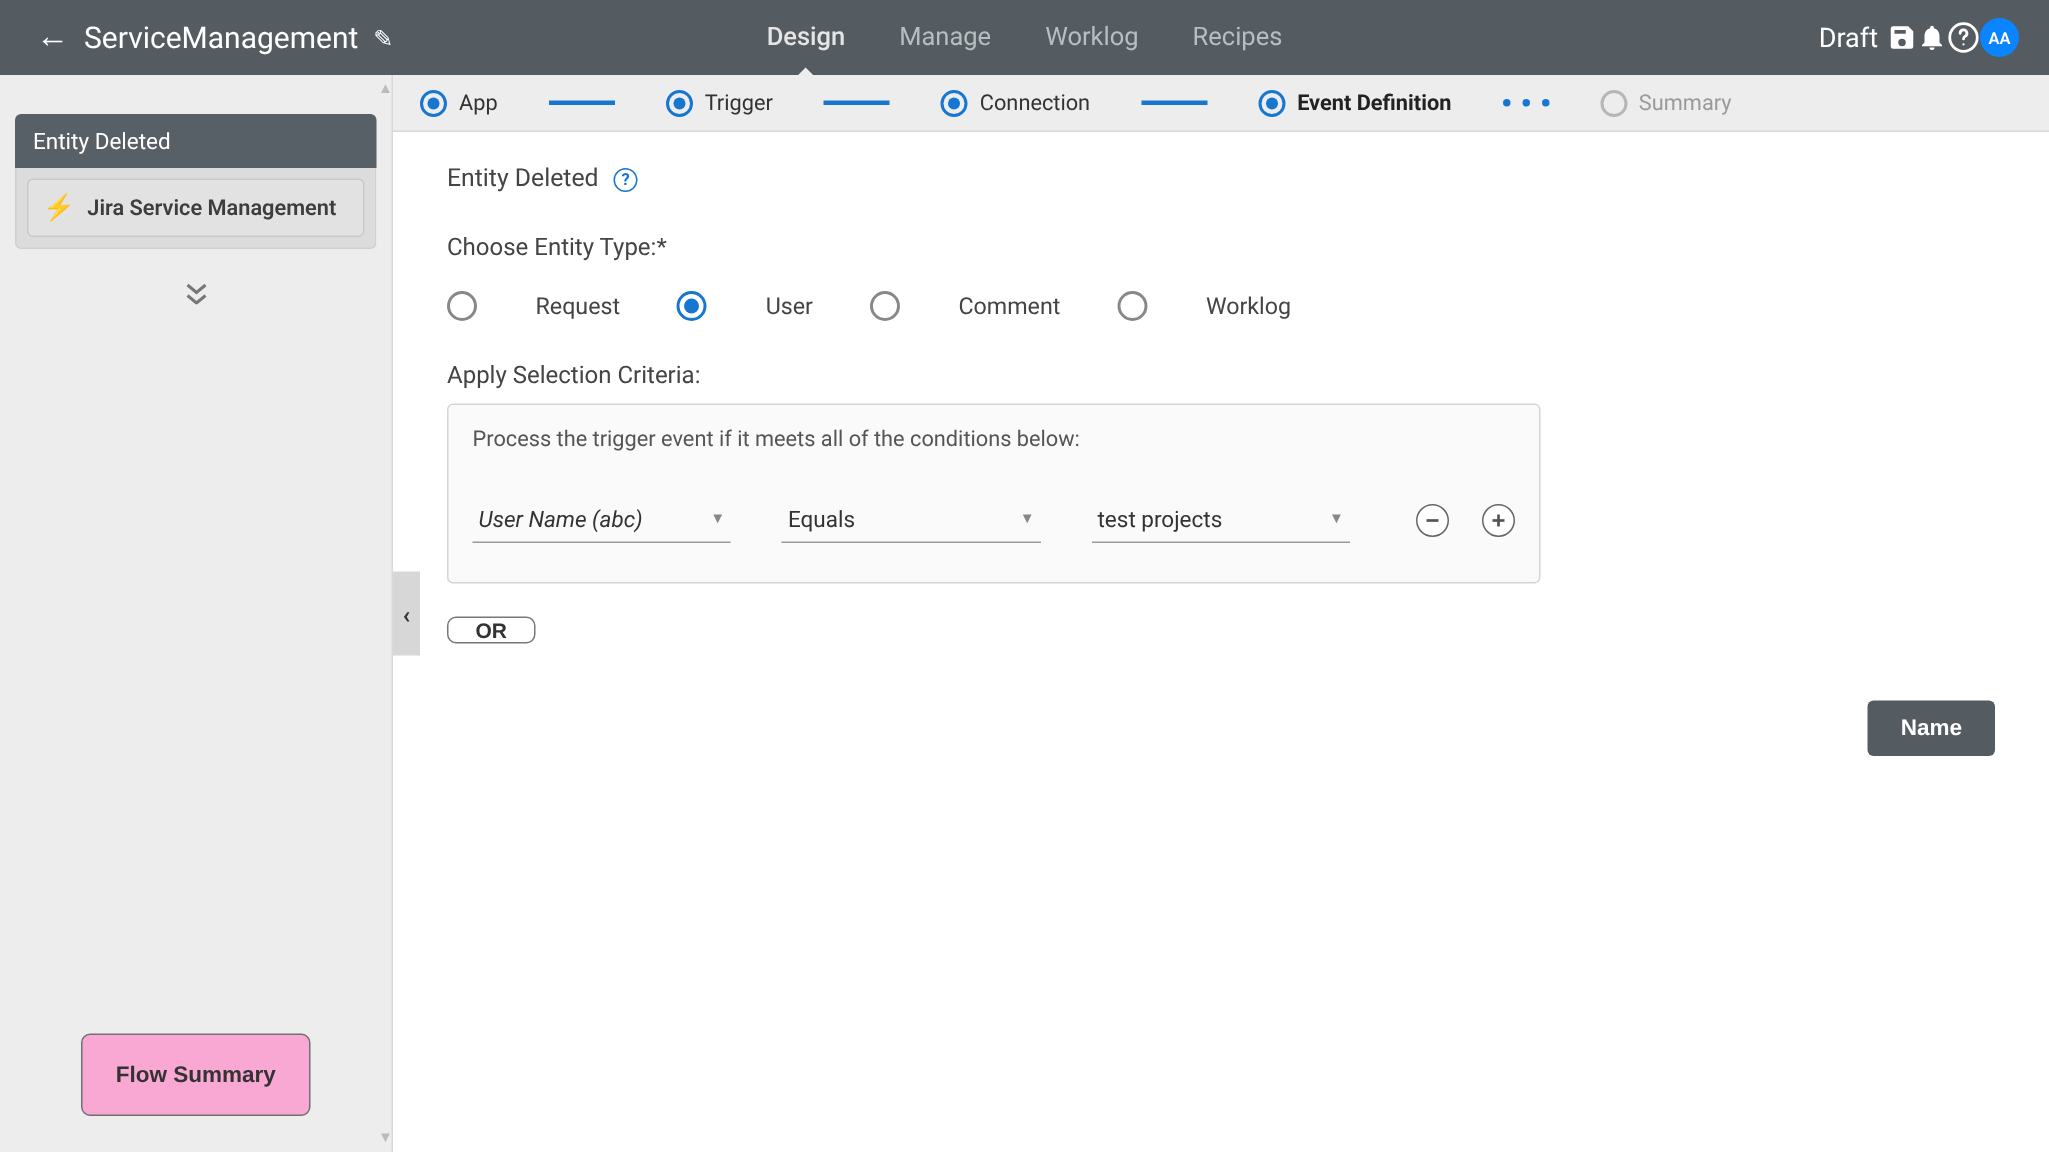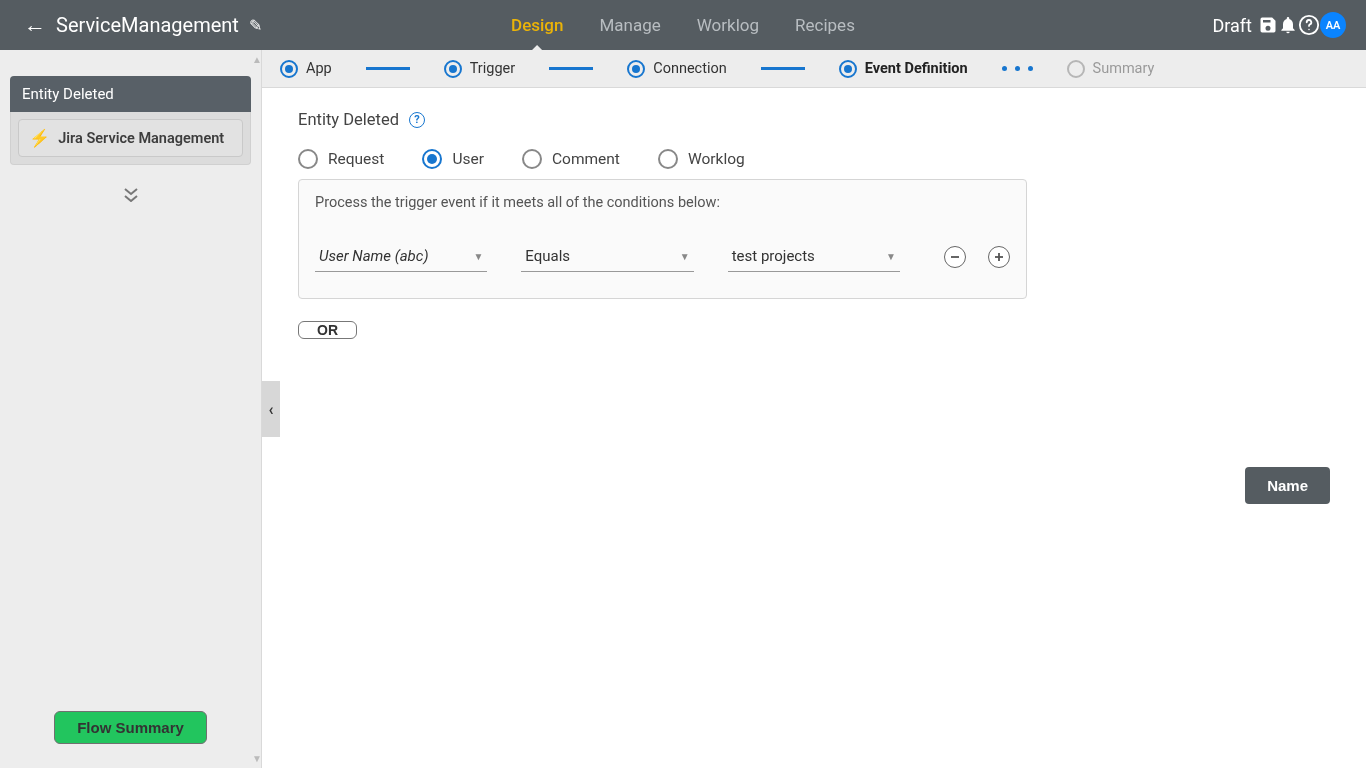--- a/index.html
+++ b/index.html
@@ -7,42 +7,42 @@
 
   
   .header { height: 50px; background: #555c61; display: flex; align-items: center; color: #fff; position: relative; }
   .header-left { display: flex; align-items: center; gap: 10px; padding-left: 24px; }
   .back-arrow { cursor: pointer; font-size: 22px; line-height: 1; }
   .page-title { font-size: 20px; font-weight: 400; }
   .edit-icon { font-size: 16px; cursor: pointer; }
 
   .header-tabs { position: absolute; left: 50%; transform: translateX(-50%); display: flex; gap: 36px; height: 100%; align-items: center; }
   .header-tab { color: #b8bdc1; font-size: 17px; cursor: pointer; height: 100%; display: flex; align-items: center; position: relative; }
-  .header-tab.active { color: #eab308; font-weight: 500; }
+  .header-tab.active { color: #e5e5e5; font-weight: 500; }
   .header-tab.active::after { content: ""; position: absolute; bottom: -2px; left: 50%; transform: translateX(-50%); width: 0; height: 0; border-left: 7px solid transparent; border-right: 7px solid transparent; border-bottom: 7px solid #ededed; z-index: 10; }
 
   .header-right { margin-left: auto; display: flex; align-items: center; padding-right: 20px; }
   .status-label { font-size: 18px; margin-right: 6px; }
   .icon-btn { cursor: pointer; display: flex; align-items: center; justify-content: center; }
   .avatar { width: 26px; height: 26px; border-radius: 50%; background: #0a84ff; display: flex; align-items: center; justify-content: center; font-size: 11px; font-weight: 600; cursor: pointer; }
 
   
   .main { display: flex; height: calc(768px - 50px); position: relative; }
 
   
   .sidebar { width: 262px; background: #ededed; border-right: 1px solid #d9d9d9; display: flex; flex-direction: column; position: relative; }
   .scroll-arrows { width: 10px; position: absolute; right: -1px; top: 0; bottom: 0; display: flex; flex-direction: column; align-items: center; justify-content: space-between; color: #bbb; font-size: 10px; padding: 4px 0; pointer-events: none; }
   .sidebar-inner { padding: 26px 10px 10px 10px; flex: 1; }
   .node-card-header { background: #586067; color: #fff; padding: 9px 12px; border-radius: 4px 4px 0 0; font-size: 15px; }
   .node-card-body { background: #dcdcdc; border: 1px solid #d0d0d0; border-top: none; border-radius: 0 0 4px 4px; padding: 7px; }
   .connector-chip { background: #e2e2e2; border: 1px solid #c9c9c9; border-radius: 4px; padding: 8px 10px; display: flex; align-items: center; gap: 8px; font-size: 14.5px; font-weight: 600; color: #3d3d3d; }
   .jira-bolt { color: #2972f5; font-size: 17px; }
   .expand-toggle { text-align: center; color: #777; font-size: 16px; cursor: pointer; margin-top: 22px; }
   .sidebar-footer { padding: 16px 0 24px; display: flex; justify-content: center; }
-  .flow-summary-btn { background: #22c55e; border: 1px solid #707070; border-radius: 6px; padding: 7px 22px; font-size: 15px; font-weight: 600; color: #333; cursor: pointer; }
+  .flow-summary-btn { background: #f9a8d4; border: 1px solid #707070; border-radius: 6px; padding: 18px 22px; font-size: 15px; font-weight: 600; color: #333; cursor: pointer; }
 
   
   .collapse-handle { position: absolute; left: 262px; top: 50%; transform: translateY(-50%); width: 18px; height: 56px; background: #d7d7d7; display: flex; align-items: center; justify-content: center; cursor: pointer; z-index: 5; font-weight: bold; color: #333;}
 
   
   .content { flex: 1; display: flex; flex-direction: column; background: #fff; }
 
   
   .wizard { height: 38px; background: #ededed; border-bottom: 1px solid #d9d9d9; display: flex; align-items: center; padding: 0 18px; gap: 0; }
   .step { display: flex; align-items: center; gap: 8px; font-size: 14.5px; color: #333; cursor: pointer; }
@@ -60,21 +60,21 @@
   .form-area { padding: 22px 36px; position: relative; flex: 1; }
   .section-title { font-size: 16.5px; color: #444; display: flex; align-items: center; gap: 10px; }
   .help-icon { width: 16px; height: 16px; border: 1.5px solid #1776cf; color: #1776cf; border-radius: 50%; display: inline-flex; align-items: center; justify-content: center; font-size: 11px; font-weight: 700; cursor: pointer; }
 
   .field-label { font-size: 16px; color: #444; margin-top: 26px; }
   .radio-row { display: flex; gap: 38px; margin-top: 20px; }
   .radio-opt { display: flex; align-items: center; gap: 10px; cursor: pointer; }
   .radio-outer { width: 20px; height: 20px; border: 2px solid #888; border-radius: 50%; display: flex; align-items: center; justify-content: center; flex: none; }
   .radio-opt.selected .radio-outer { border-color: #1776cf; }
   .radio-opt.selected .radio-outer::before { content: ""; width: 10px; height: 10px; border-radius: 50%; background: #1776cf; }
-  .radio-text { font-size: 15.5px; color: #444; }
+  .radio-text { font-size: 15.5px; color: #444; margin-left: 29px; }
 
   .criteria-label { font-size: 16px; color: #444; margin-top: 26px; }
   .criteria-box { border: 1px solid #d5d5d5; border-radius: 4px; background: #fafafa; margin-top: 10px; padding: 14px 16px 26px; width: 729px; }
   .criteria-desc { font-size: 14.5px; color: #555; }
   .criteria-row { display: flex; align-items: flex-end; gap: 34px; margin-top: 30px; }
   .sel-field { position: relative; border-bottom: 1px solid #999; padding: 6px 26px 6px 4px; font-size: 15px; color: #333; min-height: 26px; cursor: pointer; }
   .sel-field.w1 { width: 180px; font-style: italic; }
   .sel-field.w2 { width: 180px; }
   .sel-field.w3 { width: 180px; }
   .sel-caret { position: absolute; right: 4px; top: 50%; transform: translateY(-50%); color: #888; font-size: 10px; }
@@ -189,39 +189,41 @@
         <span>Summary</span>
       </div>
     </div>
 
     <div class="form-area">
       <div class="section-title">
         <span>Entity Deleted</span>
         <span class="help-icon">?</span>
       </div>
 
+      <div class="field-label">Choose Entity Type:*</div>
       <div class="radio-row">
         <div class="radio-opt">
           <span class="radio-outer"></span>
           <span class="radio-text">Request</span>
         </div>
         <div class="radio-opt selected">
           <span class="radio-outer"></span>
           <span class="radio-text">User</span>
         </div>
         <div class="radio-opt">
           <span class="radio-outer"></span>
           <span class="radio-text">Comment</span>
         </div>
         <div class="radio-opt">
           <span class="radio-outer"></span>
           <span class="radio-text">Worklog</span>
         </div>
       </div>
 
+      <div class="criteria-label">Apply Selection Criteria:</div>
       <div class="criteria-box">
         <div class="criteria-desc">Process the trigger event if it meets all of the conditions below:</div>
         <div class="criteria-row">
           <div class="sel-field w1">
             <span>User Name (abc)</span>
             <span class="sel-caret">▼</span>
           </div>
           <div class="sel-field w2">
             <span>Equals</span>
             <span class="sel-caret">▼</span>

